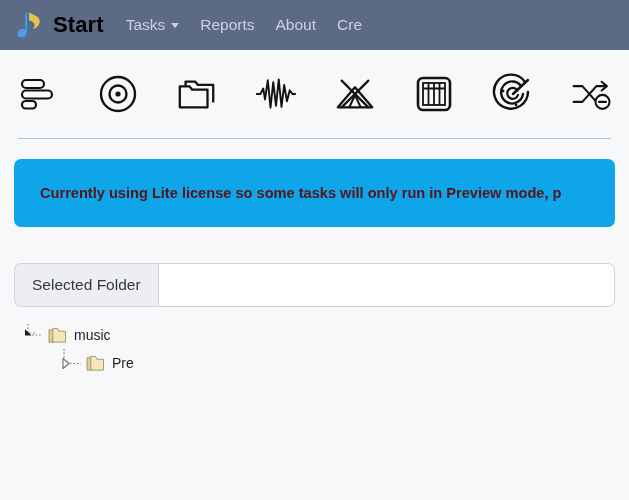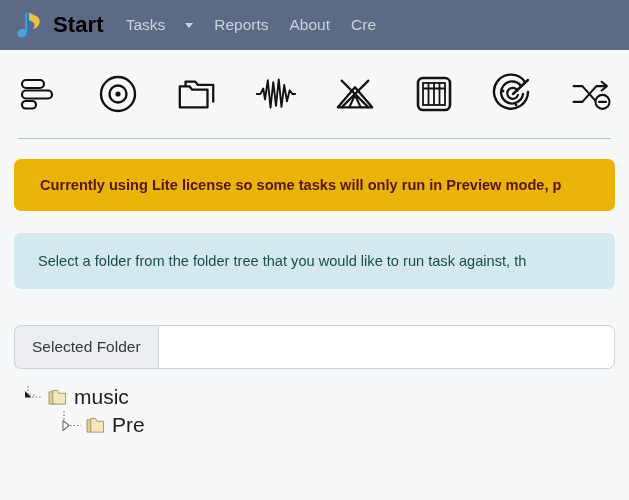--- a/index.html
+++ b/index.html
@@ -34,21 +34,21 @@
     font-weight: bold;
     letter-spacing: .1px;
   }
   .nav-items { display: flex; align-items: center; gap: 21px; }
   .nav-link {
     color: #ccd2dd;
     font-size: 15.5px;
     cursor: pointer;
     display: flex;
     align-items: center;
-    gap: 20px;
+    gap: 6px;
     justify-content: flex-end;
   }
   .caret {
     width: 0; height: 0;
     border-left: 4.5px solid transparent;
     border-right: 4.5px solid transparent;
     border-top: 5px solid #ccd2dd;
     display: inline-block;
   }
 
@@ -82,25 +82,25 @@
   .content { padding: 0 14px; }
   .alert {
     border-radius: 7px;
     padding: 16px 26px;
     font-size: 14.6px;
     white-space: nowrap;
     overflow: hidden;
     line-height: 1.3;
   }
   .alert-danger {
-    background: #eab308;
+    background: #0ea5e9;
     color: #58151c;
     font-weight: bold;
     margin-top: 20px;
-    height: 52px;
+    height: 68px;
     display: flex; align-items: center;
   }
   .alert-info {
     background: #d3e9ed;
     color: #1b4b52;
     margin-top: 22px;
     height: 56px;
     display: flex; align-items: center;
     padding-left: 24px;
   }
@@ -147,21 +147,21 @@
   .tree-row.child { padding-left: 38px; }
   .tree-handle {
     position: relative;
     width: 26px; height: 28px;
     flex: 0 0 auto;
     display: flex; align-items: center;
   }
   .tree-handle svg { display: block; }
   .folder-ico { width: 19px; height: 17px; flex: 0 0 auto; margin-right: 7px; }
   .tree-label {
-    font-size: 21px;
+    font-size: 14px;
     color: #1d1d1f;
   }
 </style>
 </head>
 <body>
 
 <div class="navbar">
   <div class="brand">
     <svg class="brand-logo" viewBox="0 0 30 32">
       <path d="M14 3 L22 7 C26 9 27 13 24 17 C22 19.5 19 20 19 20 C21.5 17 21 14 18 12.5 L13 10 Z" fill="#e8c24a"></path>
@@ -254,23 +254,20 @@
 </div>
 
 <div class="divider"></div>
 
 <div class="content">
 
   <div class="alert alert-danger">
     <span>Currently using Lite license so some tasks will only run in Preview mode, p</span>
   </div>
 
-  <div class="alert alert-info">
-    <span>Select a folder from the folder tree that you would like to run task against, th</span>
-  </div>
 
   <div class="input-group">
     <span class="input-group-label">Selected Folder</span>
     <input class="folder-input" type="text" value="" placeholder="" style="">
   </div>
 
   <div class="tree">
 
     <div class="tree-row">
       <span class="tree-handle">

